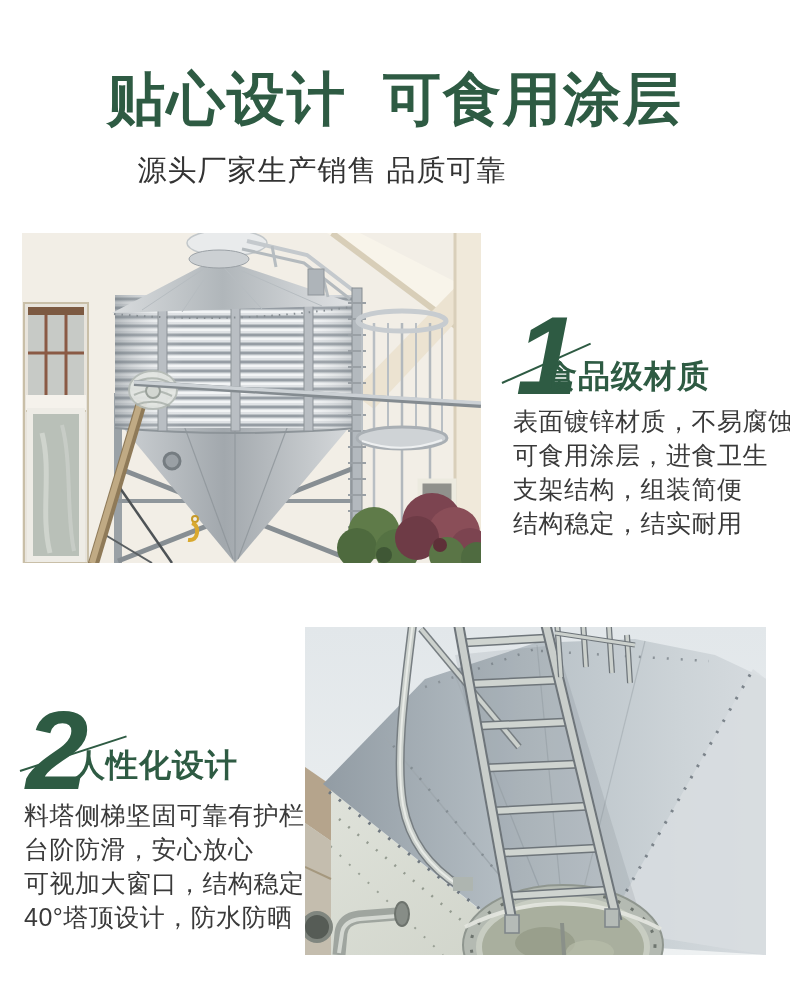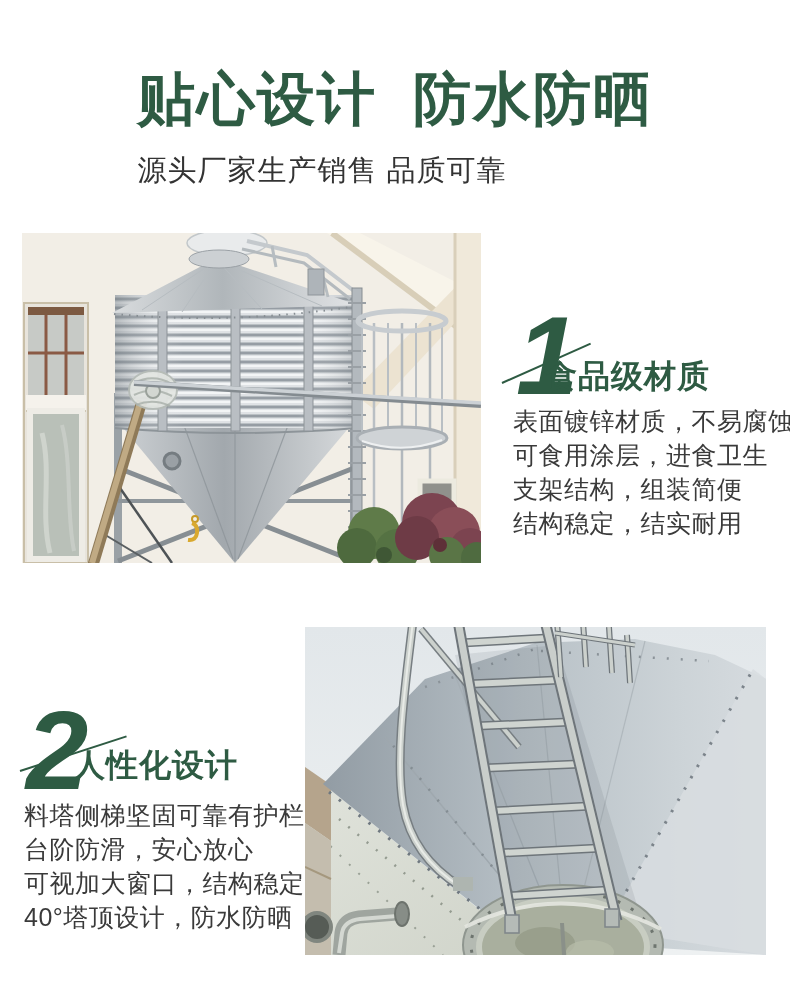--- a/index.html
+++ b/index.html
@@ -35,21 +35,21 @@
                 letter-spacing:0.5px;white-space:nowrap;}
   .body1{left:13px;top:104px;}
   .body2{left:6px;top:106px;}
   .feature-body p{margin:0;}
 </style>
 </head>
 <body>
 
 <div class="page">
 
-  <h1 class="title">贴心设计  防水防晒</h1>
+  <h1 class="title">贴心设计  可食用涂层</h1>
   <div class="subtitle">源头厂家生产销售 品质可靠</div>
 
   <div class="photo photo1">
     <svg viewBox="0 0 459 330" xmlns="http://www.w3.org/2000/svg">
       <defs>
         <linearGradient id="coneG" x1="0" y1="0" x2="1" y2="0">
           <stop offset="0" stop-color="#d9dcde"></stop>
             <stop offset="0.45" stop-color="#b0b6ba"></stop>
             <stop offset="1" stop-color="#e2e4e6"></stop>
         </linearGradient>

